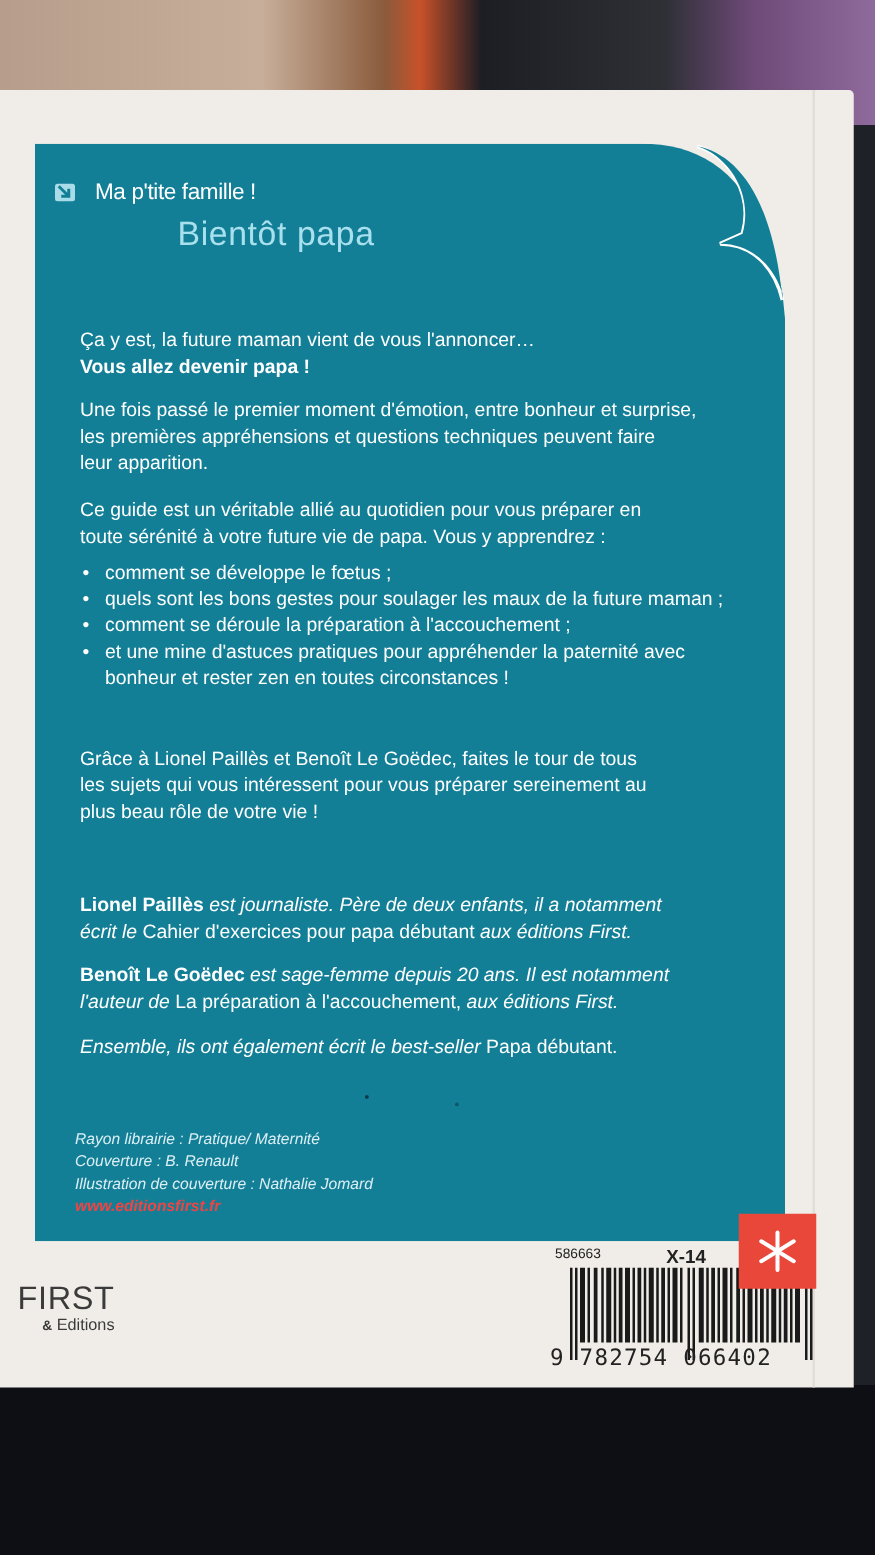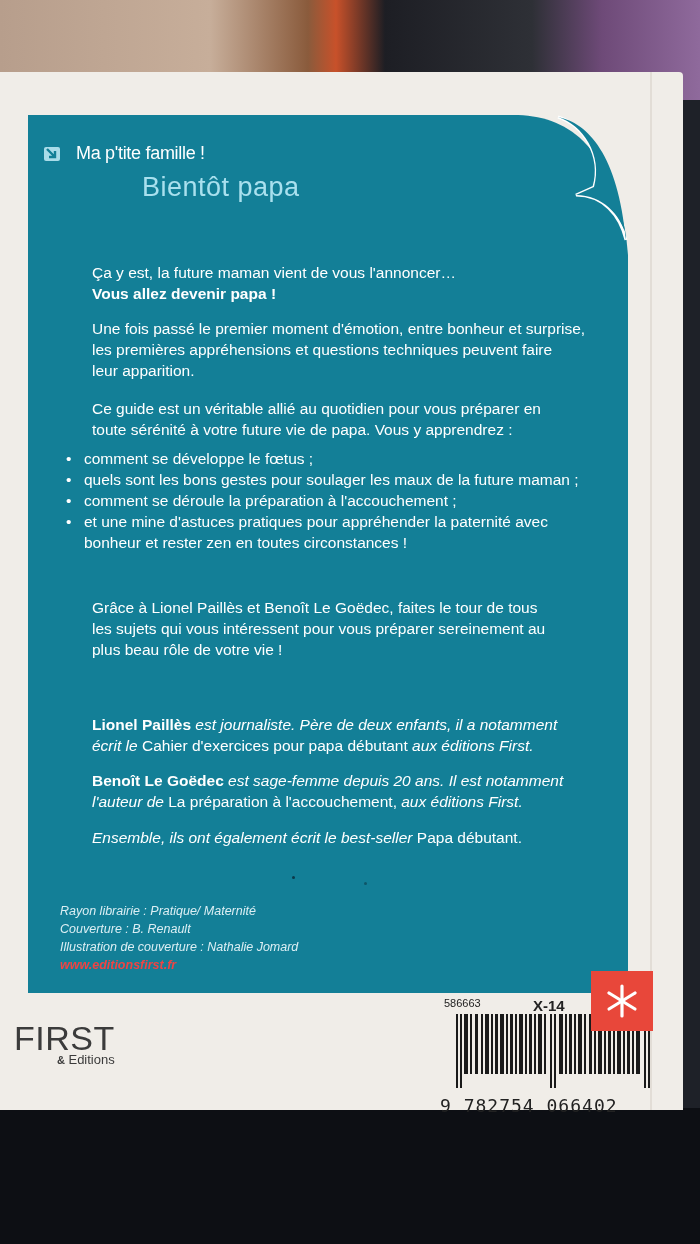--- a/index.html
+++ b/index.html
@@ -43,36 +43,35 @@
       position: relative;
     }
     .series .arrow svg { position: absolute; left: 0; top: 0; }
     .title {
       position: absolute; left: 142px; top: 172px;
       color: #a9e0ee; font-size: 27px; letter-spacing: 0.5px;
     }
     .text {
       position: absolute; left: 64px; color: #ffffff; font-size: 15.5px; line-height: 21px;
       width: 560px;
-      margin-left: 28px;
     }
     .bold { font-weight: bold; }
     .ital { font-style: italic; }
     .bullets { position: absolute; left: 64px; top: 448px; width: 580px; color: #fff; font-size: 15.5px; line-height: 21px; }
     .bullets .b { position: relative; padding-left: 20px; }
     .bullets .b::before { content: "•"; position: absolute; left: 2px; }
     .credits { position: absolute; left: 60px; top: 902px; color: #dceff4; font-size: 12.5px; line-height: 18px; font-style: italic; }
     .credits .url { color: #ef4444; font-weight: bold; }
     .firstlogo { position: absolute; left: 14px; top: 1024px; color: #3b3b3b; }
-    .firstlogo .big { font-size: 34px; letter-spacing: 0.5px; line-height: 28px; }
+    .firstlogo .big { font-size: 26px; letter-spacing: 0.5px; line-height: 28px; }
     .firstlogo .small { font-size: 13px; margin-left: 2px; text-align: right; }
     .isbn-top { position: absolute; left: 444px; top: 997px; font-size: 11px; color: #222; font-weight: normal; }
     .isbn-x { position: absolute; left: 533px; top: 997px; font-size: 15px; color: #222; font-weight: bold; }
     .barcode { position: absolute; left: 456px; top: 1014px; width: 198px; height: 74px; }
-    .isbn-num { position: absolute; left: 440px; top: 1076px; font-family: "DejaVu Sans Mono", monospace; font-size: 18px; color: #222; letter-spacing: 1px; margin-top: 19px; }
+    .isbn-num { position: absolute; left: 440px; top: 1076px; font-family: "DejaVu Sans Mono", monospace; font-size: 18px; color: #222; letter-spacing: 1px; }
     .sticker { position: absolute; left: 591px; top: 971px; width: 62px; height: 60px; background: #e8473a; display: flex; align-items: center; justify-content: center; }
     .dot { position: absolute; width: 3px; height: 3px; border-radius: 50%; background: #0c3a4a; }
   </style>
 </head>
 <body>
 
 <div class="bg-top"></div>
 <div class="bg-right"></div>
 <div class="bg-bottom"></div>
 

